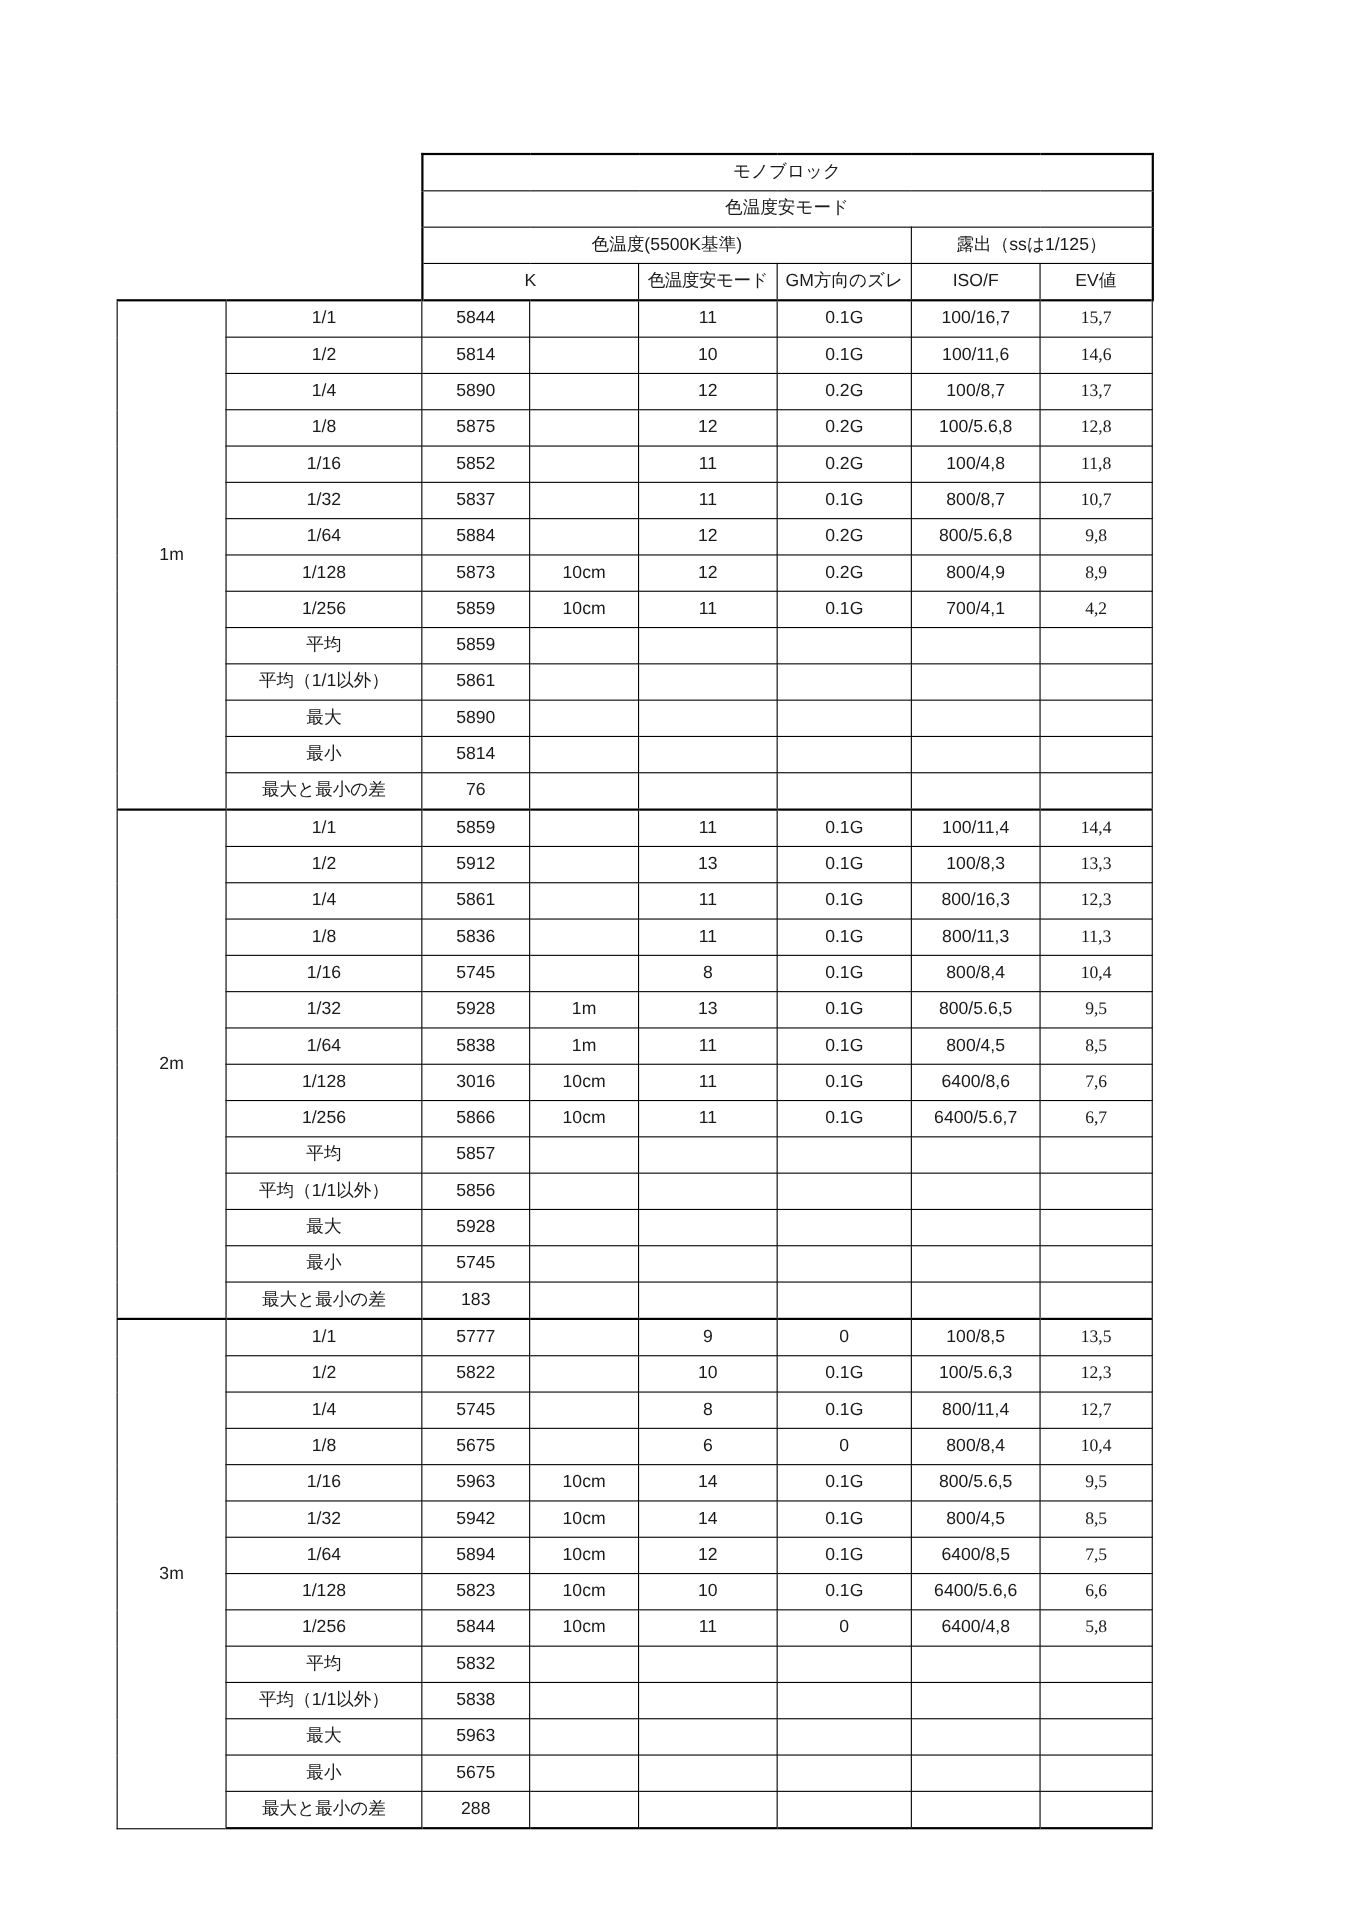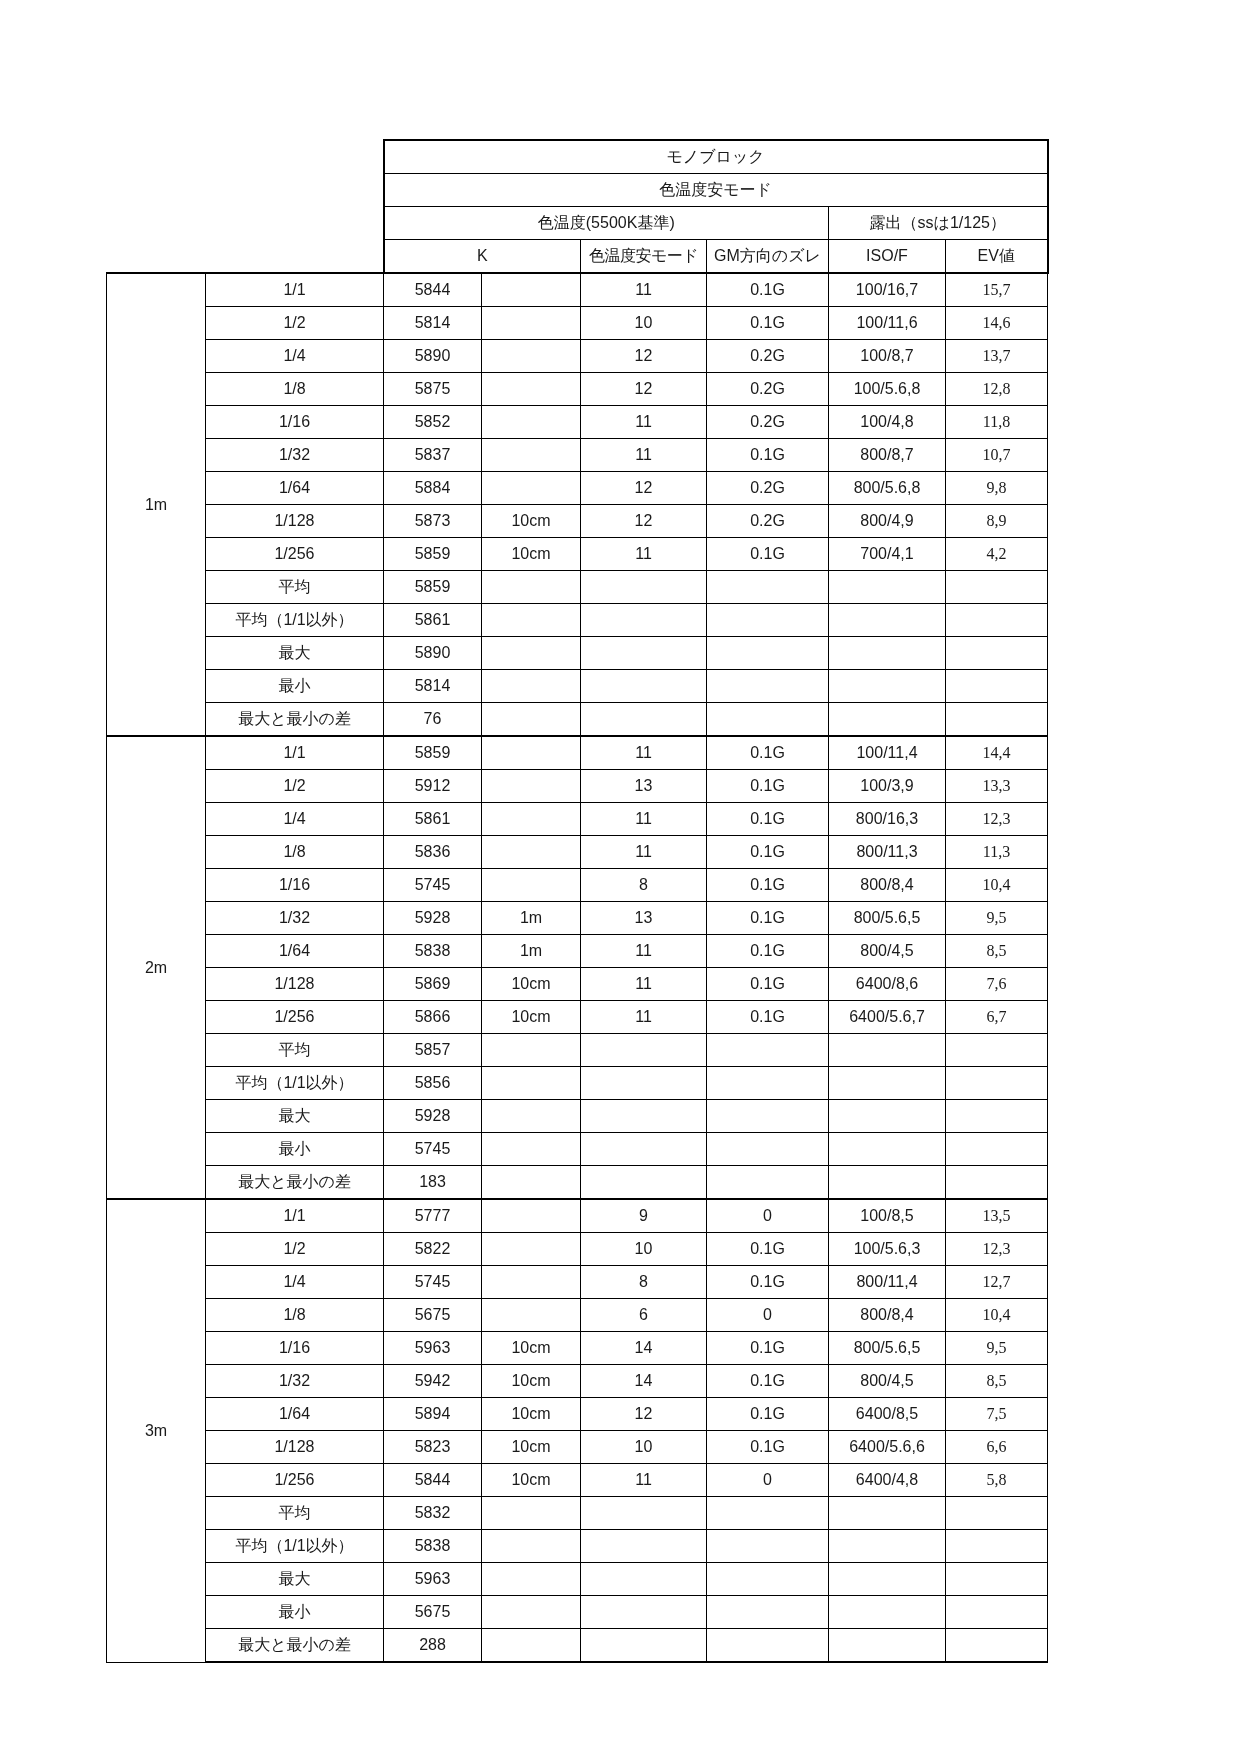--- a/index.html
+++ b/index.html
@@ -223,21 +223,21 @@
         <td class="c-gm">0.1G</td>
         <td class="c-iso">100/11,4</td>
         <td class="c-ev">14,4</td>
       </tr>
       <tr>
         <td class="c-label">1/2</td>
         <td class="c-k">5912</td>
         <td class="c-note"></td>
         <td class="c-mired">13</td>
         <td class="c-gm">0.1G</td>
-        <td class="c-iso">100/3,9</td>
+        <td class="c-iso">100/8,3</td>
         <td class="c-ev">13,3</td>
       </tr>
       <tr>
         <td class="c-label">1/4</td>
         <td class="c-k">5861</td>
         <td class="c-note"></td>
         <td class="c-mired">11</td>
         <td class="c-gm">0.1G</td>
         <td class="c-iso">800/16,3</td>
         <td class="c-ev">12,3</td>
@@ -273,21 +273,21 @@
         <td class="c-label">1/64</td>
         <td class="c-k">5838</td>
         <td class="c-note">1m</td>
         <td class="c-mired">11</td>
         <td class="c-gm">0.1G</td>
         <td class="c-iso">800/4,5</td>
         <td class="c-ev">8,5</td>
       </tr>
       <tr>
         <td class="c-label">1/128</td>
-        <td class="c-k">5869</td>
+        <td class="c-k">3016</td>
         <td class="c-note">10cm</td>
         <td class="c-mired">11</td>
         <td class="c-gm">0.1G</td>
         <td class="c-iso">6400/8,6</td>
         <td class="c-ev">7,6</td>
       </tr>
       <tr>
         <td class="c-label">1/256</td>
         <td class="c-k">5866</td>
         <td class="c-note">10cm</td>

